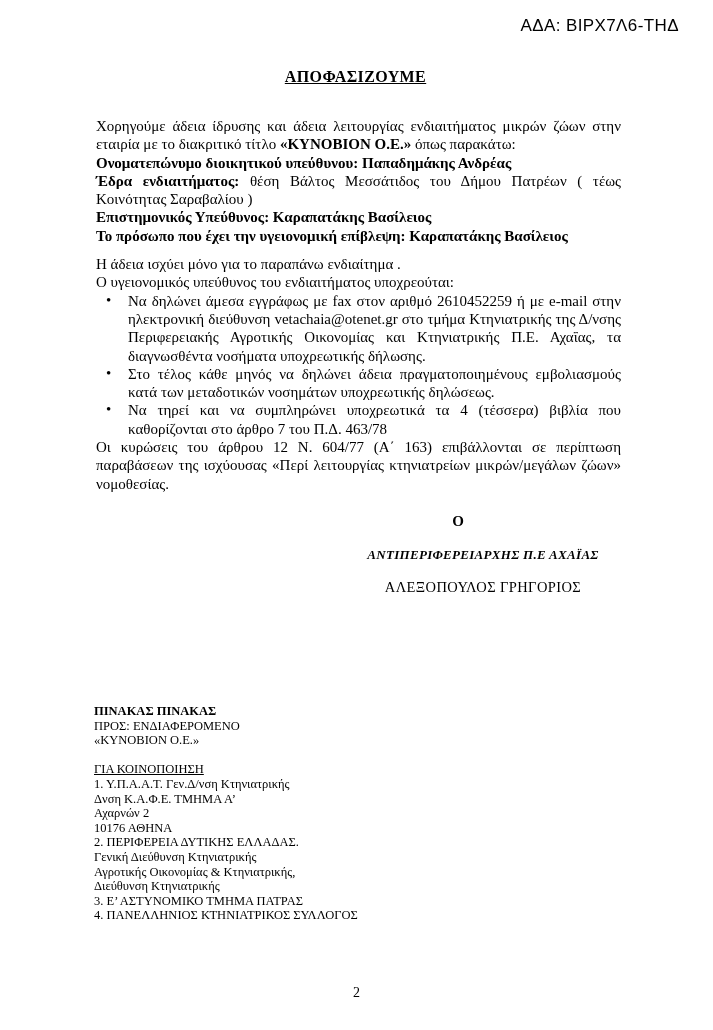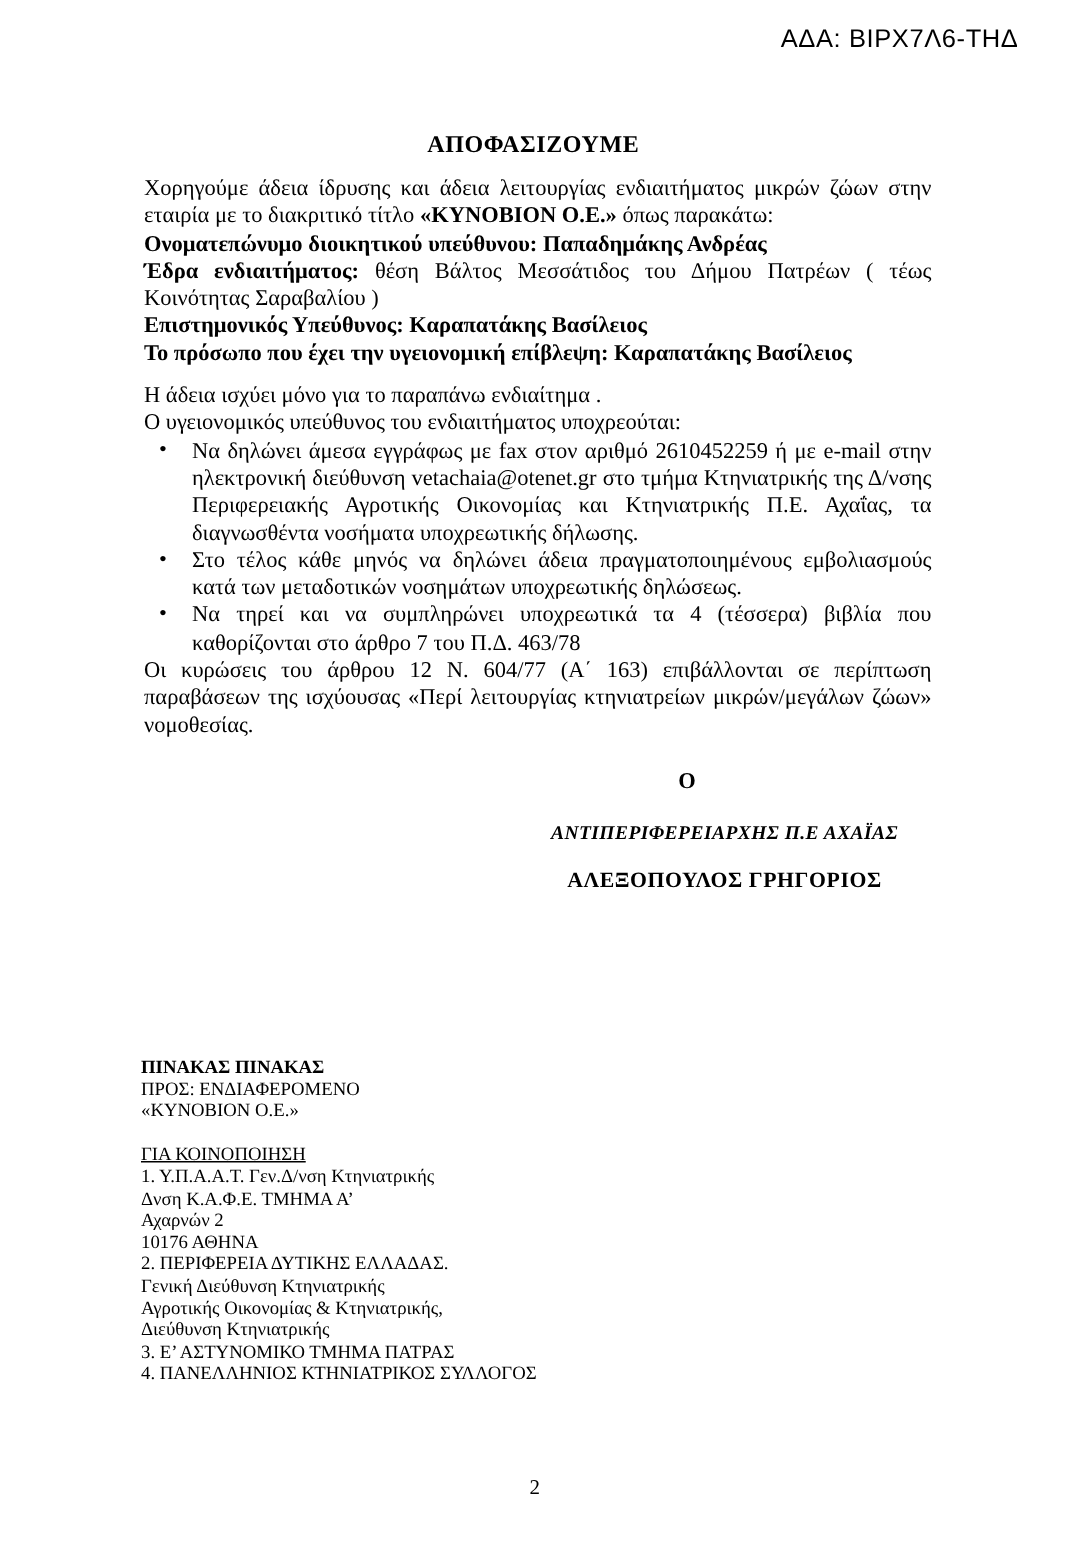--- a/index.html
+++ b/index.html
@@ -24,22 +24,22 @@
     white-space: nowrap;
   }
   .title {
     position: absolute;
     top: 68px;
     left: 93px;
     width: 525px;
     text-align: center;
     font-weight: bold;
     font-size: 16px;
+    text-decoration: underline;
     letter-spacing: 0.4px;
-    margin-top: 20px;
   }
   .body {
     position: absolute;
     top: 117px;
     left: 96px;
     width: 525px;
     font-size: 15px;
     line-height: 18.3px;
   }
   .body p { margin: 0; text-align: justify; }
@@ -73,21 +73,21 @@
     margin-top: 17px;
     font-weight: bold;
     font-style: italic;
     font-size: 13px;
     line-height: 16px;
     letter-spacing: 0.3px;
     white-space: nowrap;
   }
   .sig-name {
     margin-top: 16px;
-    font-weight: bold;
+    font-weight: normal;
     font-size: 14.5px;
     line-height: 17px;
     letter-spacing: 0.4px;
     white-space: nowrap;
   }
   .dist {
     position: absolute;
     left: 94px;
     top: 704px;
     width: 300px;

